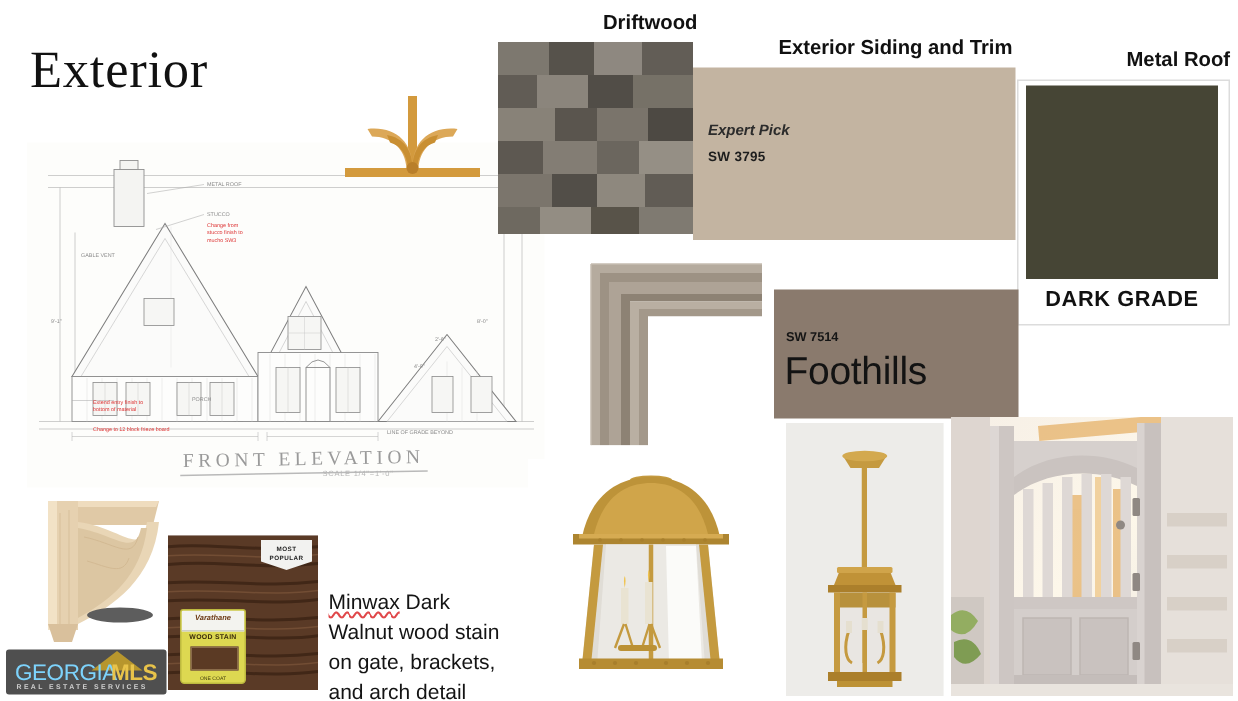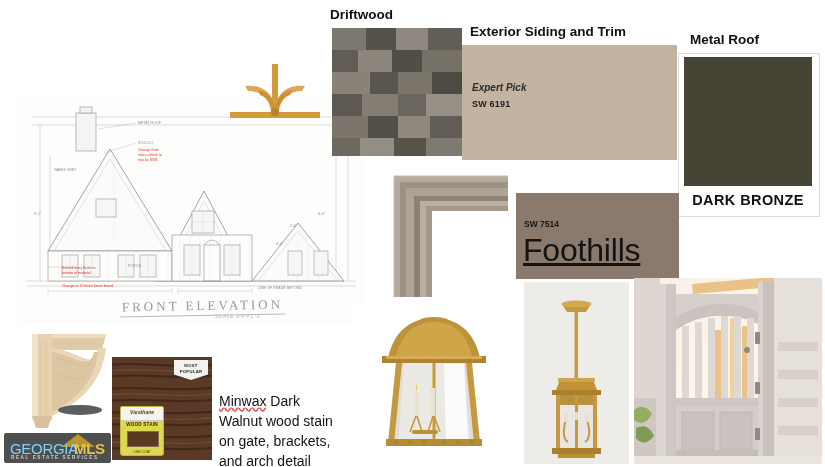--- a/index.html
+++ b/index.html
@@ -12,21 +12,21 @@
 
   
   #page-title{
     position:absolute;left:20px;top:27px;
     font-family:"Liberation Serif", serif;
     font-size:35px;letter-spacing:.5px;color:#111;
   }
 
   
   .caption{
-    position:absolute;text-align:left;font-weight:bold;
+    position:absolute;text-align:right;font-weight:bold;
     font-size:13.5px;color:#111;line-height:1.1;
   }
 
   
   #blueprint{
     position:absolute;left:18px;top:95px;width:345px;height:230px;
     background:#fdfdfb;overflow:hidden;
   }
   #blueprint svg{display:block;}
   .bp-red{fill:#d33;font-size:3.6px;font-family:"Liberation Sans",sans-serif;}
@@ -84,21 +84,21 @@
     position:absolute;left:437px;top:210px;width:72px;
     font-size:14px;line-height:1.33;color:#151515;
   }
 
   
   #brick-cap{left:523px;top:173px;width:130px;}
   #foothills-swatch{
     position:absolute;left:516px;top:193px;width:163px;height:86px;
   }
   #foothills-code{position:absolute;left:524px;top:219px;font-weight:bold;font-size:8.5px;color:#151515;}
-  #foothills-name{position:absolute;left:523px;top:232px;font-size:32px;color:#131313;letter-spacing:-.2px;text-decoration:underline;}
+  #foothills-name{position:absolute;left:523px;top:232px;font-size:26px;color:#131313;letter-spacing:-.2px;}
 
   
   #corbel-img{position:absolute;left:18px;top:328px;width:98px;height:108px;background:#fff;overflow:hidden;}
 
   
   #stain-img{position:absolute;left:112px;top:357px;width:100px;height:103px;overflow:hidden;background:#58382a;}
   #stain-badge{
     position:absolute;right:4px;top:3px;width:34px;height:20px;background:#f2f2f0;
     clip-path:polygon(0 0,100% 0,100% 72%,50% 100%,0 72%);
     font-size:4.2px;font-weight:bold;text-align:center;color:#222;line-height:1.45;
@@ -142,20 +142,21 @@
   }
   #logo-georgia{position:absolute;left:6px;top:7px;font-size:15px;font-weight:normal;color:#7dd3fc;letter-spacing:-.3px;}
   #logo-mls{position:absolute;left:70px;top:7px;font-size:15px;font-weight:bold;color:#e8c34a;letter-spacing:-.3px;}
   #logo-tag{position:absolute;left:7px;top:22px;font-size:4.6px;font-weight:bold;color:#cfcfcf;letter-spacing:1.6px;}
 </style>
 </head>
 <body>
 
 <div class="board">
 
+  <div id="page-title">Exterior</div>
 
   <div id="blueprint">
     <svg width="345" height="230" viewBox="0 0 345 230" xmlns="http://www.w3.org/2000/svg">
       <g stroke="#b6b6b6" stroke-width="0.45" fill="none">
 
         <line x1="8" y1="186" x2="338" y2="186"></line>
         <line x1="8" y1="191" x2="338" y2="191"></line>
         <line x1="14" y1="30" x2="330" y2="30"></line>
         <line x1="14" y1="22" x2="330" y2="22"></line>
 
@@ -329,26 +330,26 @@
       <div class="shingle" style="left:0;width:28px;background:#6e6960"></div>
       <div class="shingle" style="left:28px;width:34px;background:#938d83"></div>
       <div class="shingle" style="left:62px;width:32px;background:#585349"></div>
       <div class="shingle" style="left:94px;width:36px;background:#7f7a71"></div>
     </div>
   </div>
 
   <div class="caption" id="siding-cap">Exterior Siding  and Trim</div>
   <div id="shiitake-swatch" style="background:#c3b4a1"></div>
   <div id="shiitake-expert">Expert Pick</div>
-  <div id="shiitake-code">SW 6191</div>
+  <div id="shiitake-code">SW 3795</div>
 
   <div class="caption" id="roof-cap">Metal Roof</div>
   <div id="roof-card"></div>
   <div id="roof-swatch" style="background:#464535"></div>
-  <div id="roof-name">DARK BRONZE</div>
+  <div id="roof-name">DARK GRADE</div>
 
   <div id="pella-img">
     <svg width="124" height="125" viewBox="0 0 124 125" xmlns="http://www.w3.org/2000/svg">
       <rect x="0" y="0" width="124" height="125" fill="#ffffff"></rect>
 
       <path d="M6,4 H120 V10 H12 V125 H6 Z" fill="#b5ab9e"></path>
       <path d="M12,10 H120 V16 H18 V125 H12 Z" fill="#9d9284"></path>
       <path d="M18,16 H120 V24 H26 V125 H18 Z" fill="#aea396"></path>
       <path d="M26,24 H120 V29 H32 V125 H26 Z" fill="#8d8274"></path>
       <path d="M32,29 H120 V34 H38 V125 H32 Z" fill="#b9afa2"></path>

